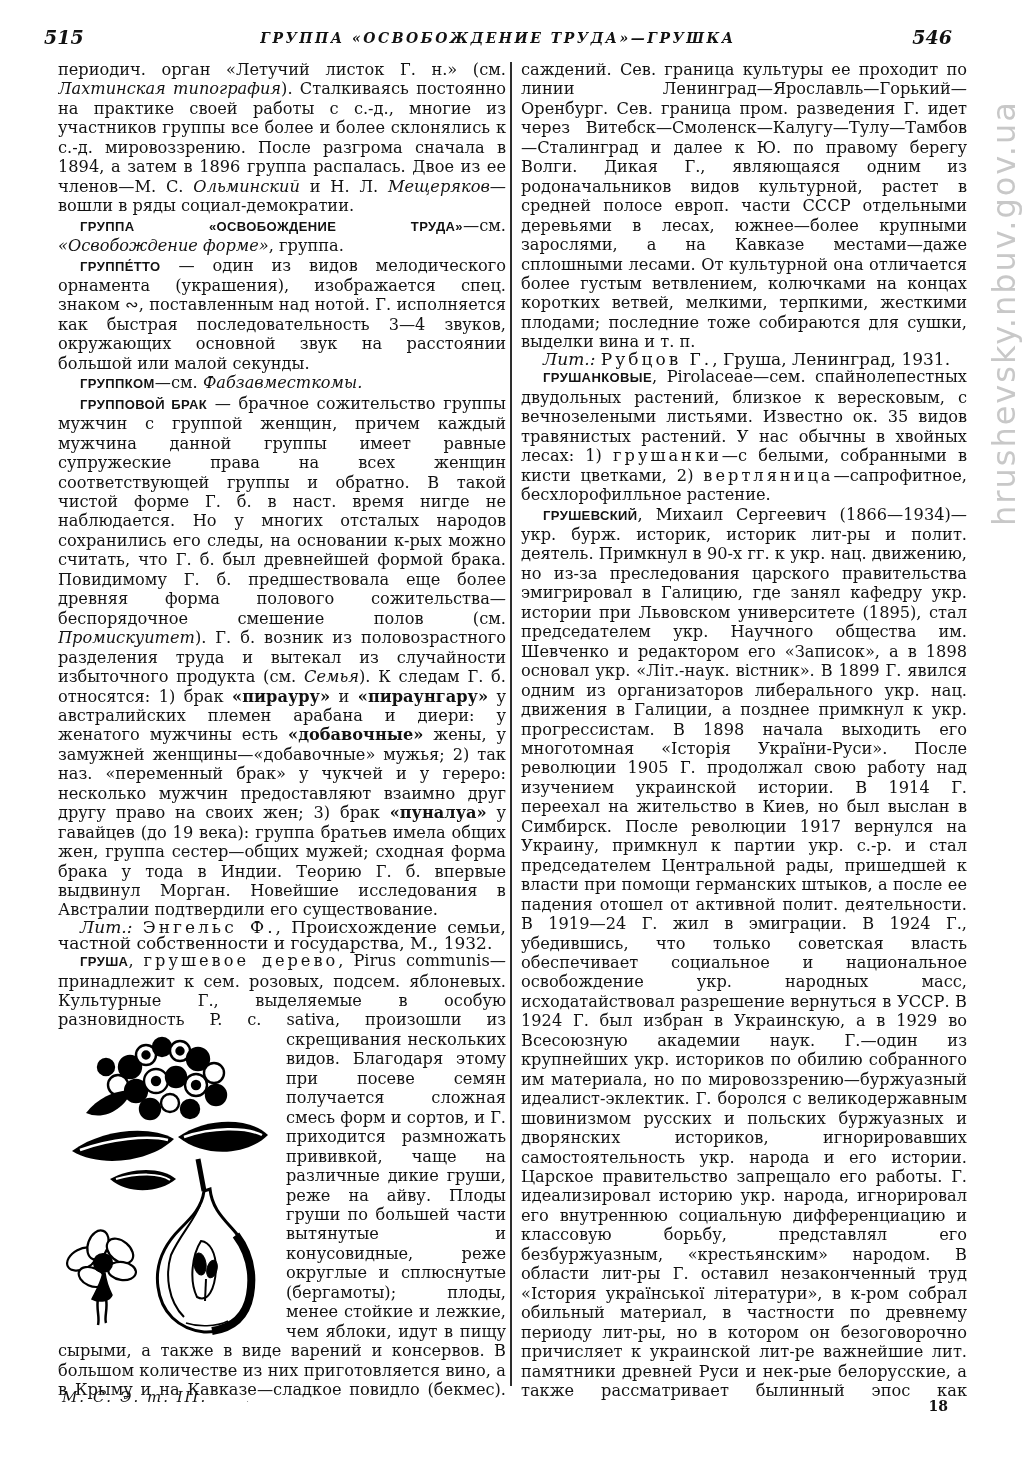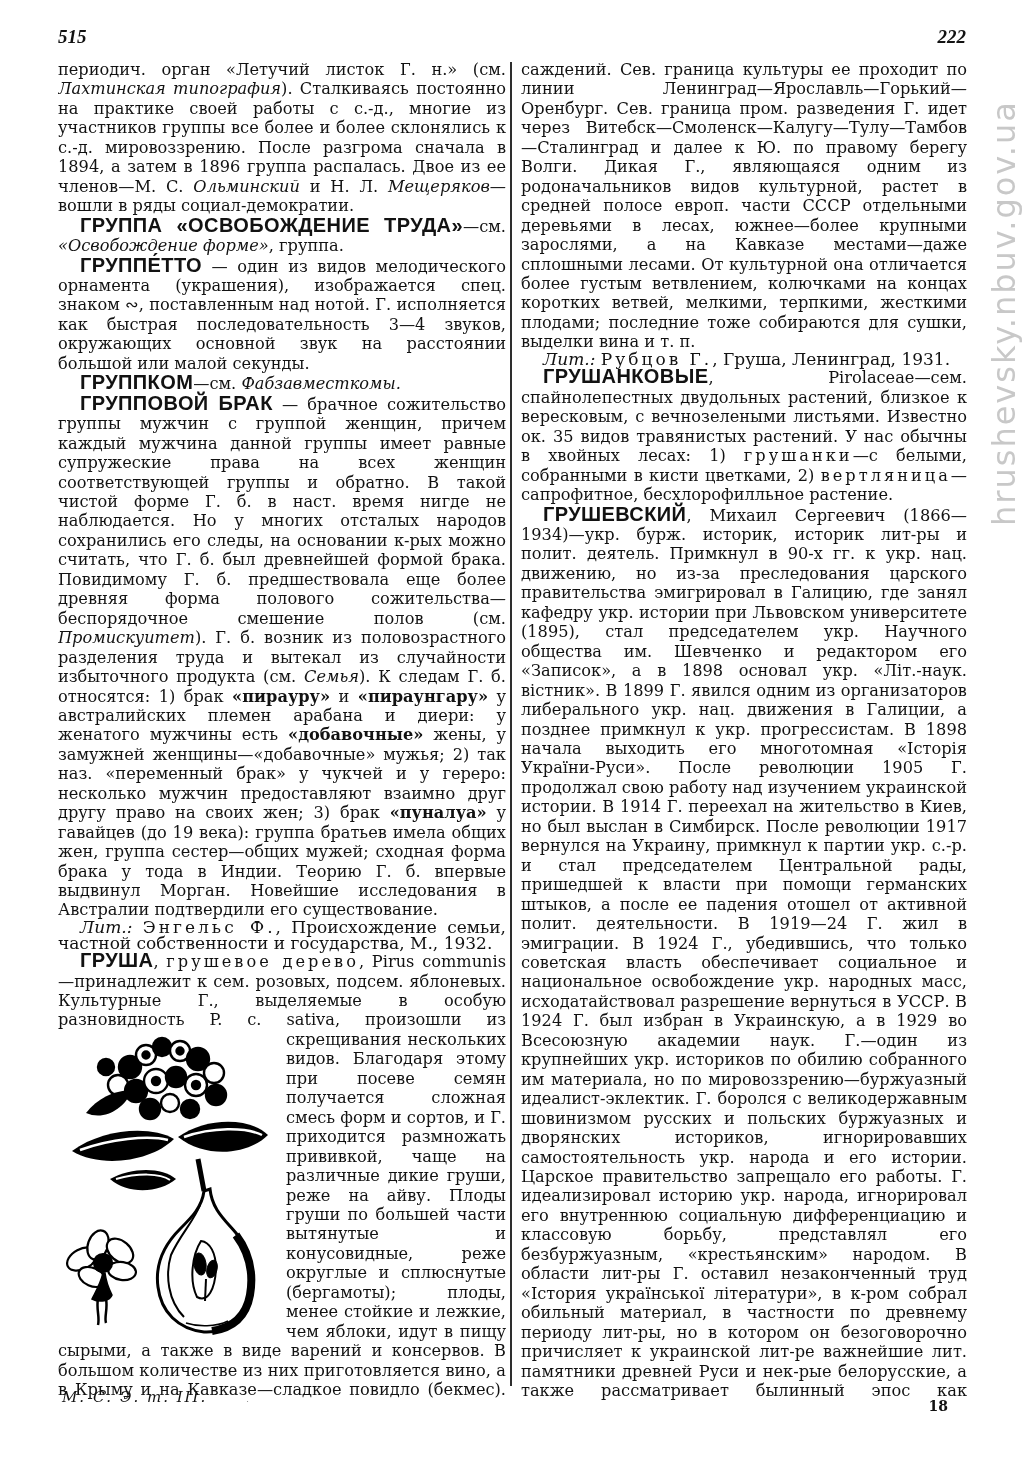--- a/index.html
+++ b/index.html
@@ -9,60 +9,61 @@
   }
   .page{position:absolute;inset:0;}
   
   .watermark{
     position:absolute;top:16px;right:1px;height:510px;
     writing-mode:vertical-rl;transform:rotate(180deg);
     font-family:"DejaVu Sans",sans-serif;font-size:32px;letter-spacing:2px;
     color:#c8c8c8;user-select:none;
   }
   
-  .header{position:absolute;top:26px;left:58px;width:908px;height:28px;font-family:Liberation Serif, serif;}
+  .header{position:absolute;top:26px;left:44px;width:908px;height:28px;}
   .pnum{font-style:italic;font-weight:bold;font-size:19px;}
   .pnum.left{position:absolute;left:0;top:0;}
   .pnum.right{position:absolute;right:0;top:0;}
   .running-title{
     position:absolute;left:60px;right:60px;top:4px;text-align:center;
     font-weight:bold;font-style:italic;font-size:14px;letter-spacing:2.5px;
     white-space:nowrap;
   }
   
   .coldivider{position:absolute;left:510px;top:62px;width:1.5px;height:1324px;background:#2e2e2e;}
   .col{
     position:absolute;top:60px;width:448px;height:1342px;overflow:hidden;
     text-align:justify;font-size:16.2px;line-height:19.45px;
   }
   .col-left{left:58px;}
   .col-right{left:521px;width:446px;}
   p{margin:0;text-indent:22px;}
   p.cont{text-indent:0;}
   p.lit{font-size:17px;line-height:15.6px;}
-  .r-b{font-family:"Liberation Sans",sans-serif;font-weight:bold;font-size:20px;letter-spacing:0.4px;}
+  .r-b{font-family:"Liberation Sans",sans-serif;font-weight:bold;font-size:13px;letter-spacing:0.4px;}
   .r-bb{font-weight:bold;}
   .r-i{font-style:italic;}
   .r-sp{letter-spacing:3px;}
   
   .pearfig{float:left;width:216px;height:304px;margin:3px 12px 1px 0;}
   
   .footer-left{position:absolute;left:62px;top:1388px;font-style:italic;font-weight:normal;font-size:15px;letter-spacing:2px;}
   .footer-right{position:absolute;right:76px;top:1398px;font-weight:bold;font-size:14px;}
 </style>
 </head>
 <body>
 
 <div class="page">
 
   <div class="watermark">hrushevsky.nbuv.gov.ua</div>
 
   <div class="header">
     <span class="pnum left">515</span>
-    <span class="pnum right">222</span>
+    <span class="running-title">ГРУППА «ОСВОБОЖДЕНИЕ ТРУДА»—ГРУШКА</span>
+    <span class="pnum right">546</span>
   </div>
 
   <div class="coldivider"></div>
 
   <div class="col col-left">
     <p class="cont"><span>периодич. орган «Летучий листок Г. н.» (см. </span><span class="r-i">Лахтинская типография</span><span>). Сталкиваясь постоянно на практике своей работы с с.-д., многие из участников группы все более и более склонялись к с.-д. мировоззрению. После разгрома сначала в 1894, а затем в 1896 группа распалась. Двое из ее членов—М. С. </span><span class="r-i">Ольминский</span><span> и Н. Л. </span><span class="r-i">Мещеряков</span><span>—вошли в ряды социал-демократии.</span></p>
     <p><span class="r-b">ГРУППА «ОСВОБОЖДЕНИЕ ТРУДА»</span><span>—см. </span><span class="r-i">«Освобождение форме»</span><span>, группа.</span></p>
     <p><span class="r-b">ГРУППЕ́ТТО</span><span> — один из видов мелодического орнамента (украшения), изображается спец. знаком ∾, поставленным над нотой. Г. исполняется как быстрая последовательность 3—4 звуков, окружающих основной звук на расстоянии большой или малой секунды.</span></p>
     <p><span class="r-b">ГРУППКОМ</span><span>—см. </span><span class="r-i">Фабзавместкомы.</span></p>
     <p><span class="r-b">ГРУППОВОЙ БРАК</span><span> — брачное сожительство группы мужчин с группой женщин, причем каждый мужчина данной группы имеет равные супружеские права на всех женщин соответствующей группы и обратно. В такой чистой форме Г. б. в наст. время нигде не наблюдается. Но у многих отсталых народов сохранились его следы, на основании к-рых можно считать, что Г. б. был древнейшей формой брака. Повидимому Г. б. предшествовала еще более древняя форма полового сожительства—беспорядочное смешение полов (см. </span><span class="r-i">Промискуитет</span><span>). Г. б. возник из половозрастного разделения труда и вытекал из случайности избыточного продукта (см. </span><span class="r-i">Семья</span><span>). К следам Г. б. относятся: 1) брак </span><span class="r-bb">«пирауру»</span><span> и </span><span class="r-bb">«пираунгару»</span><span> у австралийских племен арабана и диери: у женатого мужчины есть </span><span class="r-bb">«добавочные»</span><span> жены, у замужней женщины—«добавочные» мужья; 2) так наз. «переменный брак» у чукчей и у гереро: несколько мужчин предоставляют взаимно друг другу право на своих жен; 3) брак </span><span class="r-bb">«пуналуа»</span><span> у гавайцев (до 19 века): группа братьев имела общих жен, группа сестер—общих мужей; сходная форма брака у тода в Индии. Теорию Г. б. впервые выдвинул Морган. Новейшие исследования в Австралии подтвердили его существование.</span></p>

